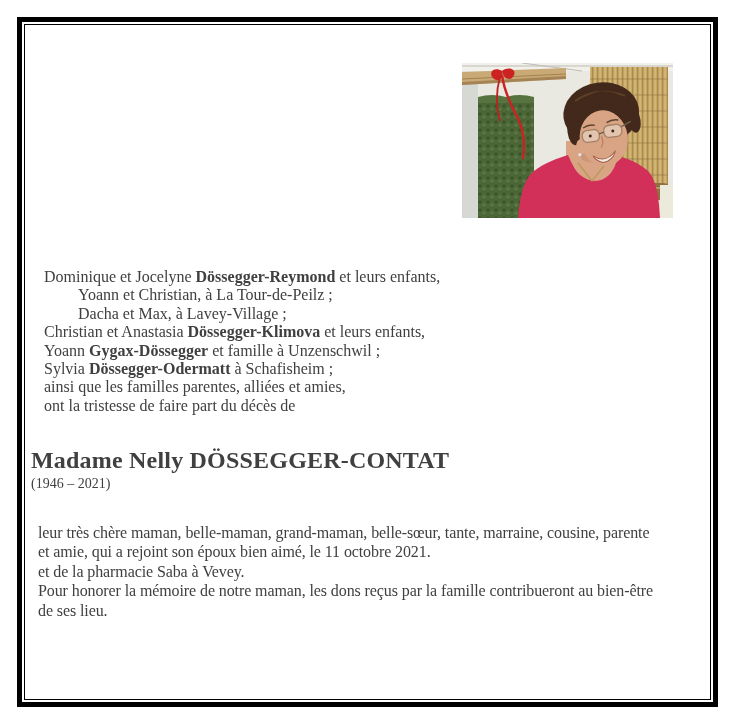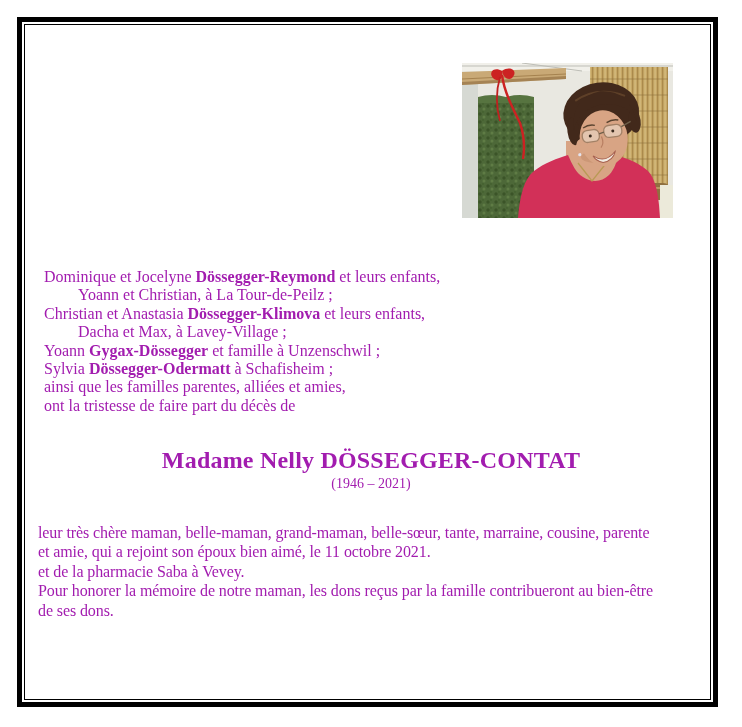--- a/index.html
+++ b/index.html
@@ -1,21 +1,21 @@
 <!DOCTYPE html>
 <html><head>
 <meta charset="utf-8">
 <style>
   html,body { margin:0; padding:0; background:#ffffff; }
   .page {
     position:relative;
     width:742px; height:727px;
     background:#ffffff;
     font-family:"Liberation Serif","DejaVu Serif",serif;
-    color:#a21caf;
+    color:#404040;
     overflow:hidden;
   }
   
   .frame-outer {
     position:absolute; left:17px; top:17px;
     width:701px; height:690px;
     border:5px solid #000;
     box-sizing:border-box;
   }
   .frame-inner {
@@ -34,21 +34,21 @@
     position:absolute; left:44px; top:268px;
     font-size:16px; line-height:18.4px;
     white-space:nowrap;
   }
   .fline { }
   .fline.indent { padding-left:34px; }
   .b { font-weight:bold; }
   
   .titleblock {
     position:absolute; left:31px; top:447px; width:680px;
-    text-align:center; white-space:nowrap;
+    text-align:left; white-space:nowrap;
   }
   .deceased-name {
     font-size:24px; font-weight:bold; line-height:26px;
     letter-spacing:0.2px;
   }
   .life-years {
     font-size:14px; line-height:20px; margin-top:1px;
   }
   
   .announce {
@@ -150,34 +150,34 @@
           <path d="M139,73 Q141,80 137,84" stroke="#b97f62" stroke-width="1.2" fill="none"></path>
           <path d="M128,91 Q139,101 151,89 Q147,99 137,99 Q130,96 128,91 Z" fill="#f3ece2" stroke="#a6604e" stroke-width="1"></path>
         </g>
       </g>
     </svg>
   </div>
 
   <div class="family">
     <div class="fline"><span>Dominique et Jocelyne </span><span class="b">Dössegger-Reymond</span><span> et leurs enfants,</span></div>
     <div class="fline indent"><span>Yoann et Christian, à La Tour-de-Peilz ;</span><span class="b"></span><span></span></div>
+    <div class="fline indent"><span>Dacha et Max, à Lavey-Village ;</span><span class="b"></span><span></span></div>
     <div class="fline"><span>Christian et Anastasia </span><span class="b">Dössegger-Klimova</span><span> et leurs enfants,</span></div>
-    <div class="fline indent"><span>Dacha et Max, à Lavey-Village ;</span><span class="b"></span><span></span></div>
     <div class="fline"><span>Yoann </span><span class="b">Gygax-Dössegger</span><span> et famille à Unzenschwil ;</span></div>
     <div class="fline"><span>Sylvia </span><span class="b">Dössegger-Odermatt</span><span> à Schafisheim ;</span></div>
     <div class="fline"><span>ainsi que les familles parentes, alliées et amies,</span><span class="b"></span><span></span></div>
     <div class="fline"><span>ont la tristesse de faire part du décès de</span><span class="b"></span><span></span></div>
   </div>
 
   <div class="titleblock">
     <div class="deceased-name">Madame Nelly DÖSSEGGER-CONTAT</div>
     <div class="life-years">(1946 – 2021)</div>
   </div>
 
   <div class="announce">
     <div class="aline">leur très chère maman, belle-maman, grand-maman, belle-sœur, tante, marraine, cousine, parente</div>
     <div class="aline">et amie, qui a rejoint son époux bien aimé, le 11 octobre 2021.</div>
     <div class="aline">et de la pharmacie Saba à Vevey.</div>
     <div class="aline">Pour honorer la mémoire de notre maman, les dons reçus par la famille contribueront au bien-être</div>
-    <div class="aline">de ses dons.</div>
+    <div class="aline">de ses lieu.</div>
   </div>
 
 </div>
 
 </body></html>

